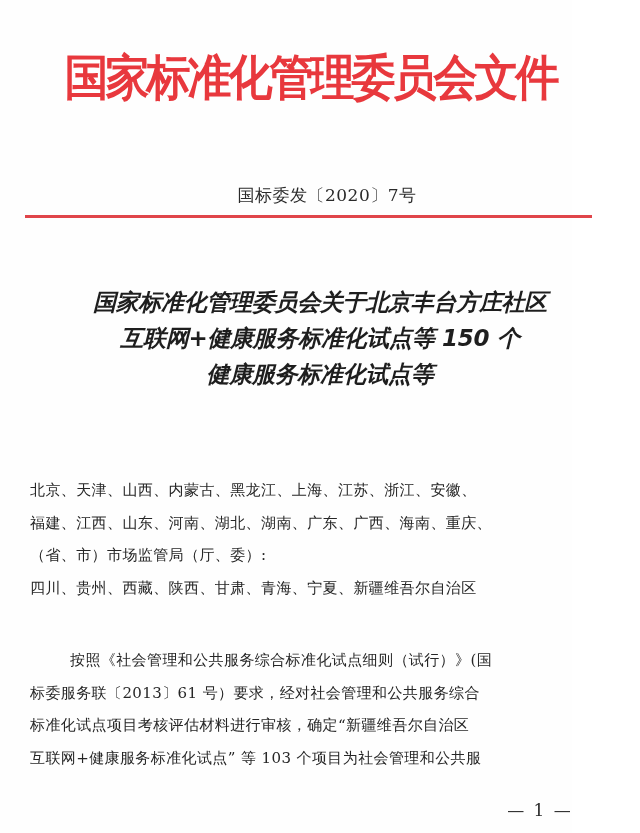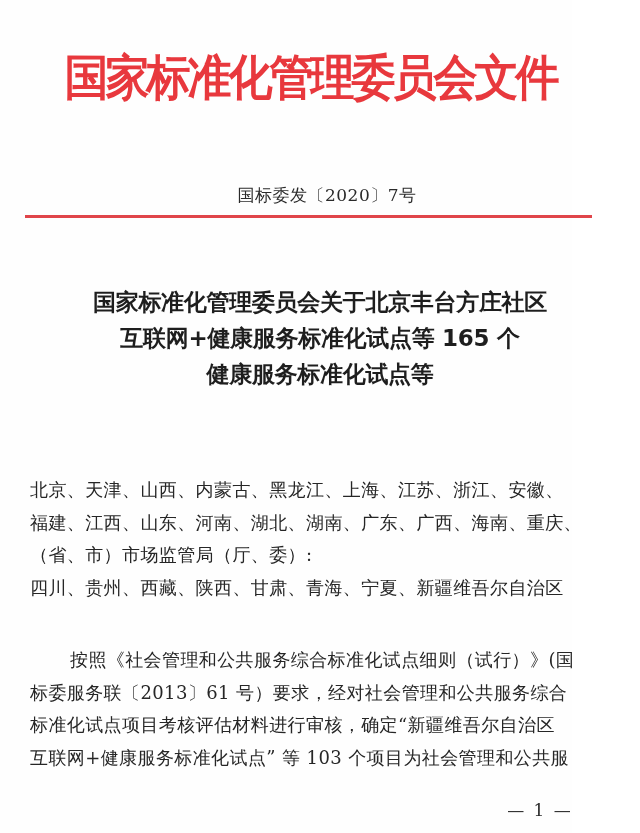--- a/index.html
+++ b/index.html
@@ -65,29 +65,30 @@
       text-align: center;
     }
     .title-line {
       font-family: "DejaVu Sans", "Liberation Sans", sans-serif;
       font-weight: bold;
       font-size: 23px;
       line-height: 36px;
       color: #1e1e1e;
       white-space: nowrap;
       letter-spacing: -0.3px;
+      font-style: italic;
     }
     .body-block {
       position: absolute;
       left: 30px;
       top: 474px;
       width: 570px;
     }
     .body-line {
-      font-size: 18px;
+      font-size: 15px;
       line-height: 32.5px;
       color: #262626;
       white-space: nowrap;
       letter-spacing: 0.4px;
     }
     .body-line.indent {
       padding-left: 40px;
       margin-top: 40px;
     }
     .page-number {
@@ -108,21 +109,21 @@
 <div class="page">
 
   <div class="masthead">国家标准化管理委员会文件</div>
 
   <div class="doc-number">国标委发〔2020〕7号</div>
 
   <div class="red-rule"></div>
 
   <div class="title-block">
     <div class="title-line">国家标准化管理委员会关于北京丰台方庄社区</div>
-    <div class="title-line">互联网+健康服务标准化试点等 165 个</div>
+    <div class="title-line">互联网+健康服务标准化试点等 150 个</div>
     <div class="title-line">健康服务标准化试点等</div>
   </div>
 
   <div class="body-block">
     <div class="body-line">北京、天津、山西、内蒙古、黑龙江、上海、江苏、浙江、安徽、</div>
     <div class="body-line">福建、江西、山东、河南、湖北、湖南、广东、广西、海南、重庆、</div>
     <div class="body-line">（省、市）市场监管局（厅、委）:</div>
     <div class="body-line">四川、贵州、西藏、陕西、甘肃、青海、宁夏、新疆维吾尔自治区</div>
     <div class="body-line indent">按照《社会管理和公共服务综合标准化试点细则（试行）》(国</div>
     <div class="body-line">标委服务联〔2013〕61 号）要求，经对社会管理和公共服务综合</div>

